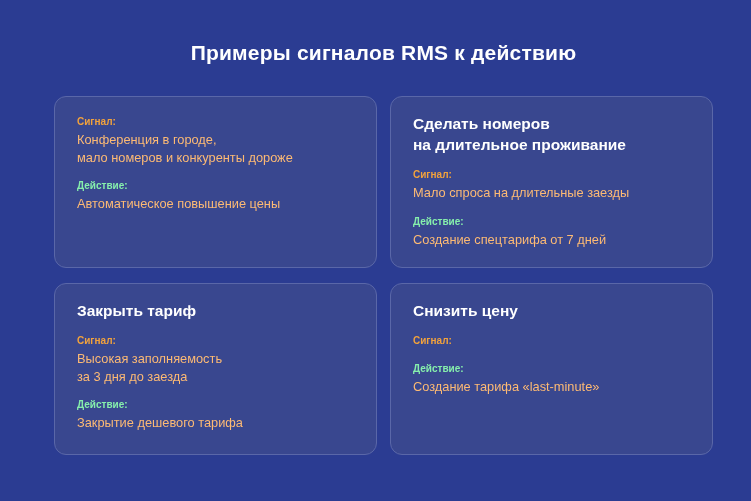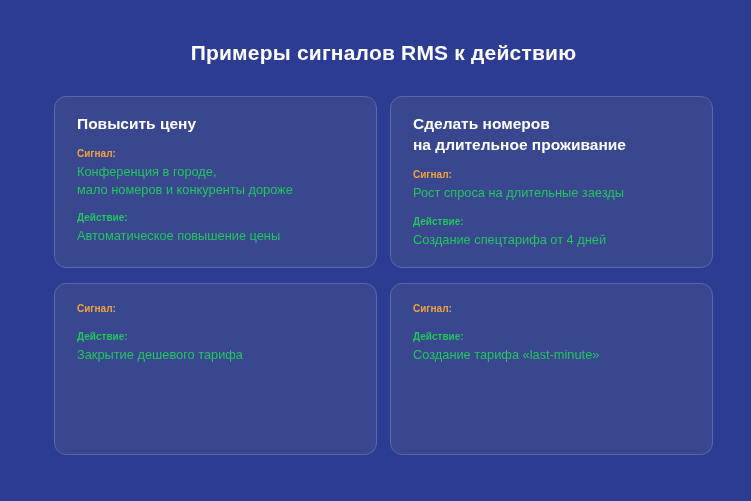--- a/index.html
+++ b/index.html
@@ -66,70 +66,73 @@
   .field-label {
     font-size: 10px;
     font-weight: bold;
     line-height: 17px;
     margin: 0;
   }
   .label-signal {
     color: #F2A23C;
   }
   .label-action {
-    color: #22c55e;
+    color: #86efac;
   }
   .field-value {
-    color: #22c55e;
+    color: #fdba74;
     font-size: 12.8px;
     line-height: 17.5px;
     margin: 1px 0 0 0;
     white-space: pre-line;
   }
   .block-gap {
     height: 11px;
   }
 </style>
 </head>
 <body>
 
 <div class="slide">
 
   <div class="slide-title">Примеры сигналов RMS к действию</div>
 
   <div class="cards-grid">
 
     <div class="card">
-      <div class="card-title">Повысить цену</div>
       <div class="field-label label-signal">Сигнал:</div>
       <div class="field-value">Конференция в городе,
 мало номеров и конкуренты дороже</div>
       <div class="block-gap"></div>
       <div class="field-label label-action">Действие:</div>
       <div class="field-value">Автоматическое повышение цены</div>
     </div>
 
     <div class="card">
       <div class="card-title">Сделать номеров
 на длительное проживание</div>
       <div class="field-label label-signal">Сигнал:</div>
-      <div class="field-value">Рост спроса на длительные заезды</div>
+      <div class="field-value">Мало спроса на длительные заезды</div>
       <div class="block-gap"></div>
       <div class="field-label label-action">Действие:</div>
-      <div class="field-value">Создание спецтарифа от 4 дней</div>
+      <div class="field-value">Создание спецтарифа от 7 дней</div>
     </div>
 
     <div class="card">
+      <div class="card-title">Закрыть тариф</div>
       <div class="field-label label-signal">Сигнал:</div>
+      <div class="field-value">Высокая заполняемость
+за 3 дня до заезда</div>
       <div class="block-gap"></div>
       <div class="field-label label-action">Действие:</div>
       <div class="field-value">Закрытие дешевого тарифа</div>
     </div>
 
     <div class="card">
+      <div class="card-title">Снизить цену</div>
       <div class="field-label label-signal">Сигнал:</div>
       <div class="block-gap"></div>
       <div class="field-label label-action">Действие:</div>
       <div class="field-value">Создание тарифа «last-minute»</div>
     </div>
 
   </div>
 </div>
 
 </body></html>

